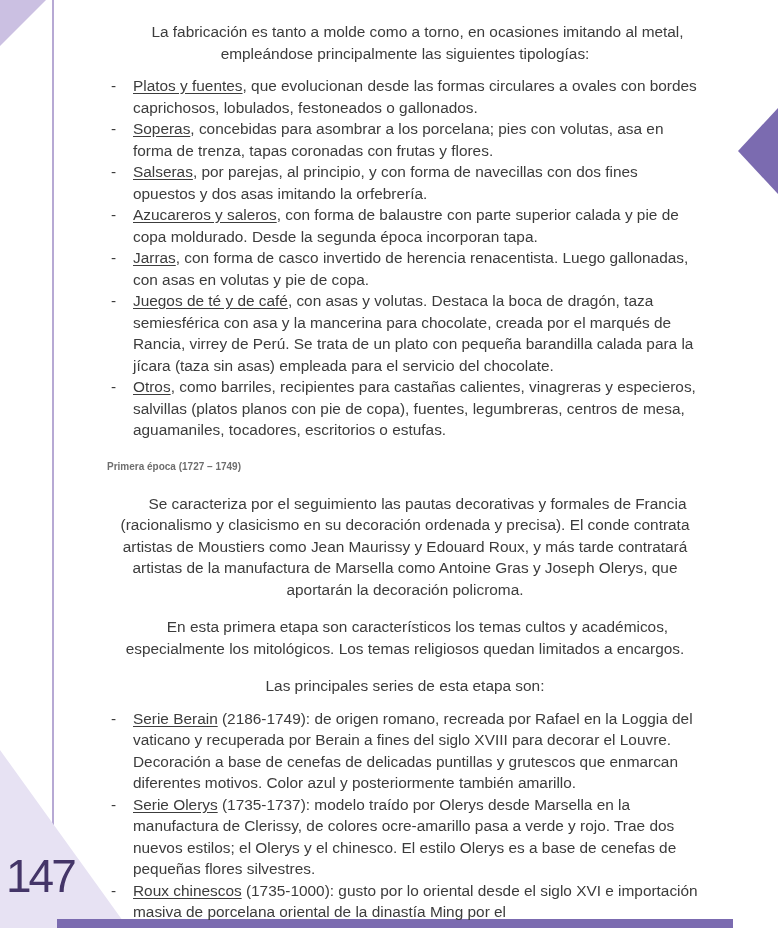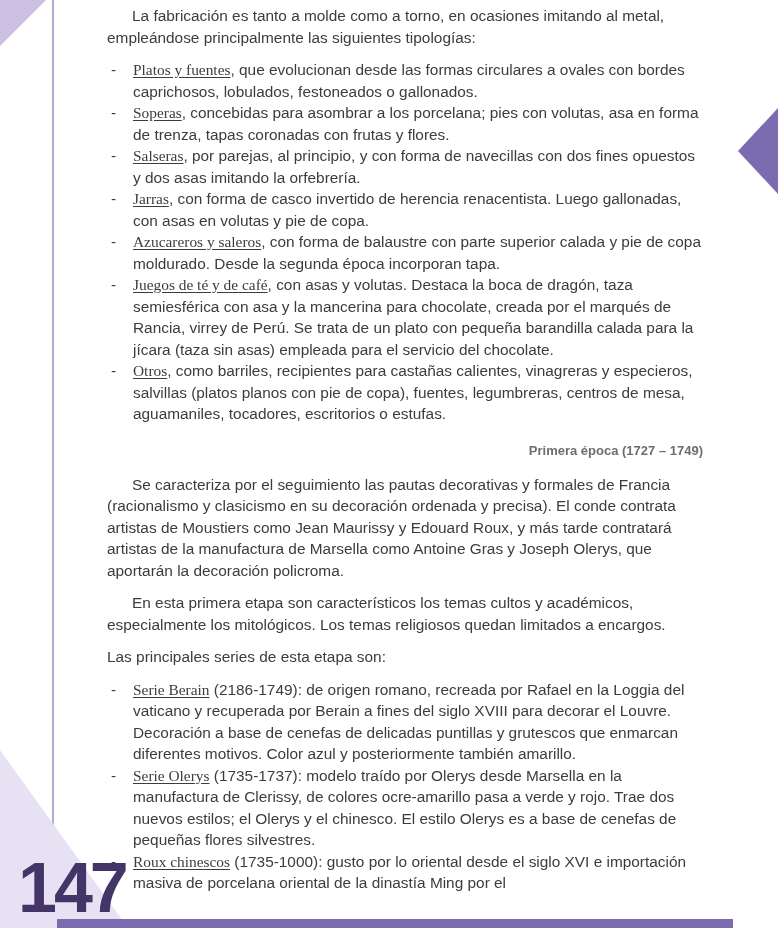--- a/index.html
+++ b/index.html
@@ -12,59 +12,59 @@
   
   .rule-left{position:absolute;left:52px;top:0;width:2px;height:928px;background:var(--rule);z-index:1;}
   .tri-tl{position:absolute;left:0;top:0;width:46px;height:46px;background:var(--lavMid);
           clip-path:polygon(0 0,100% 0,0 100%);z-index:1;}
   .wedge-tr{position:absolute;right:0;top:108px;width:40px;height:86px;background:var(--accent);
           clip-path:polygon(100% 0,100% 100%,0 50%);z-index:1;}
   .tri-bl{position:absolute;left:0;bottom:0;width:128px;height:178px;background:var(--lavLight);
           clip-path:polygon(0 0,0 100%,100% 100%);z-index:1;}
   .bar-bottom{position:absolute;left:57px;bottom:0;width:676px;height:9px;background:var(--accent);z-index:2;}
   .page-num{
-    position:absolute;left:18px;top:853px;z-index:3;
-    font-size:70px;line-height:1;letter-spacing:-3px;font-weight:700;
+    position:absolute;left:6px;top:853px;z-index:3;
+    font-size:46px;line-height:1;letter-spacing:-3px;font-weight:400;
     color:var(--pagenum);
   }
   
   .page-content{
     position:absolute;left:107px;top:5px;width:596px;z-index:2;
     font-size:15.4px;line-height:21.5px;
   }
-  .page-content p{margin:0 0 11px 0;}
+  .page-content p{margin:16px 0 11px 0;text-align:center;}
   p.indent{text-indent:25px;}
   .section-heading{
-    font-size:13px;font-weight:bold;color:var(--heading);
-    margin:15px 0 13px 0;line-height:21px;text-align:right;
+    font-size:10px;font-weight:bold;color:var(--heading);
+    margin:15px 0 13px 0;line-height:21px;
   }
   ul.dash-list{list-style:none;margin:0 0 11px 0;padding:0;}
   ul.dash-list li{position:relative;padding-left:26px;margin:0;}
   ul.dash-list li::before{content:"-";position:absolute;left:4px;top:0;}
-  .lead{text-decoration:underline;text-underline-offset:2px;font-family:Liberation Serif, serif;}
+  .lead{text-decoration:underline;text-underline-offset:2px;}
 </style>
 </head>
 <body>
 
 <div class="tri-tl"></div>
 <div class="rule-left"></div>
 <div class="wedge-tr"></div>
 <div class="tri-bl"></div>
 <div class="bar-bottom"></div>
 <div class="page-num">147</div>
 
 <div class="page-content">
   <p class="indent">La fabricación es tanto a molde como a torno, en ocasiones imitando al metal, empleándose principalmente las siguientes tipologías:</p>
 
   <ul class="dash-list">
       <li><span class="lead">Platos y fuentes</span><span>, que evolucionan desde las formas circulares a ovales con bordes caprichosos, lobulados, festoneados o gallonados.</span></li>
       <li><span class="lead">Soperas</span><span>, concebidas para asombrar a los porcelana; pies con volutas, asa en forma de trenza, tapas coronadas con frutas y flores.</span></li>
       <li><span class="lead">Salseras</span><span>, por parejas, al principio, y con forma de navecillas con dos fines opuestos y dos asas imitando la orfebrería.</span></li>
+      <li><span class="lead">Azucareros y saleros</span><span>, con forma de balaustre con parte superior calada y pie de copa moldurado. Desde la segunda época incorporan tapa.</span></li>
       <li><span class="lead">Jarras</span><span>, con forma de casco invertido de herencia renacentista. Luego gallonadas, con asas en volutas y pie de copa.</span></li>
-      <li><span class="lead">Azucareros y saleros</span><span>, con forma de balaustre con parte superior calada y pie de copa moldurado. Desde la segunda época incorporan tapa.</span></li>
       <li><span class="lead">Juegos de té y de café</span><span>, con asas y volutas. Destaca la boca de dragón, taza semiesférica con asa y la mancerina para chocolate, creada por el marqués de Rancia, virrey de Perú. Se trata de un plato con pequeña barandilla calada para la jícara (taza sin asas) empleada para el servicio del chocolate.</span></li>
       <li><span class="lead">Otros</span><span>, como barriles, recipientes para castañas calientes, vinagreras y especieros, salvillas (platos planos con pie de copa), fuentes, legumbreras, centros de mesa, aguamaniles, tocadores, escritorios o estufas.</span></li>
     </ul>
 
   <h2 class="section-heading">Primera época (1727 – 1749)</h2>
 
   <p class="indent">Se caracteriza por el seguimiento las pautas decorativas y formales de Francia (racionalismo y clasicismo en su decoración ordenada y precisa). El conde contrata artistas de Moustiers como Jean Maurissy y Edouard Roux, y más tarde contratará artistas de la manufactura de Marsella como Antoine Gras y Joseph Olerys, que aportarán la decoración policroma.</p>
   <p class="indent">En esta primera etapa son característicos los temas cultos y académicos, especialmente los mitológicos. Los temas religiosos quedan limitados a encargos.</p>
   <p>Las principales series de esta etapa son:</p>
 

